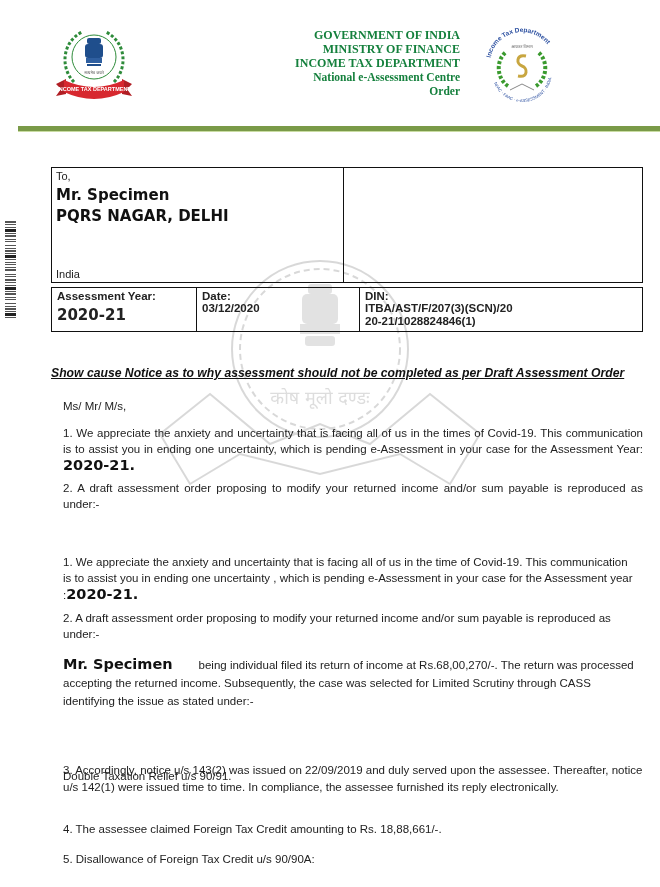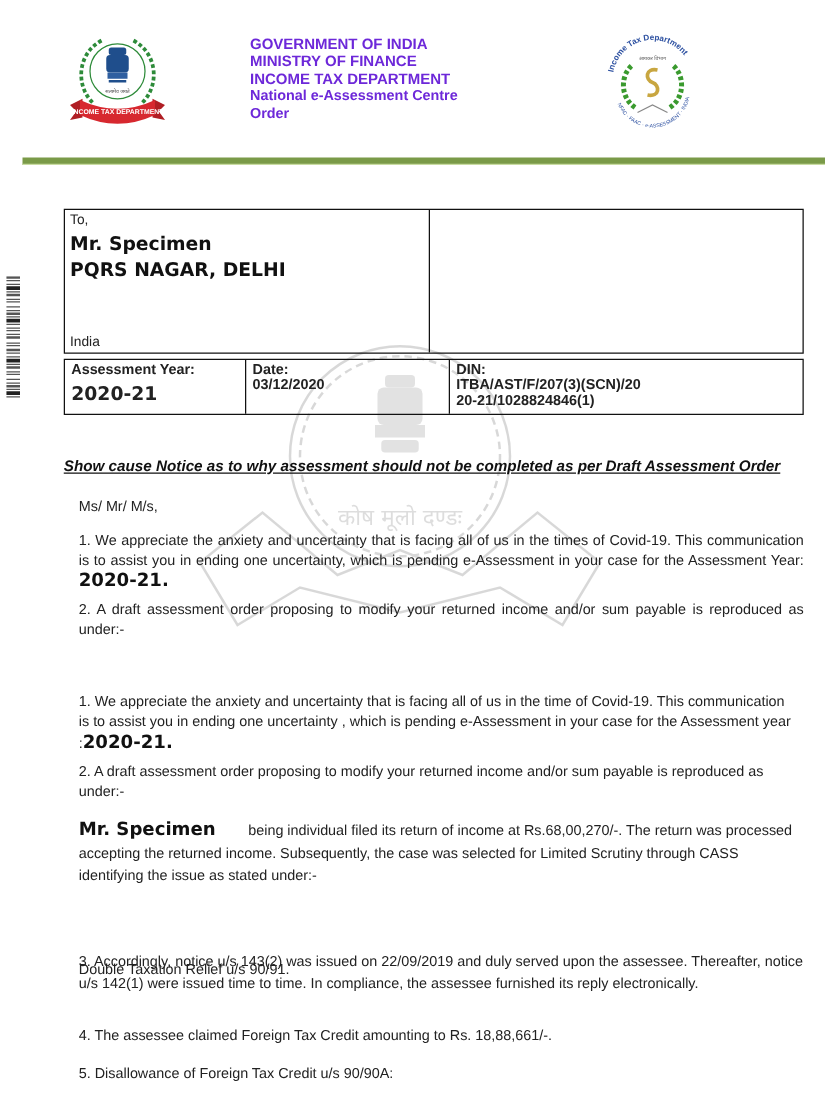--- a/index.html
+++ b/index.html
@@ -2,28 +2,28 @@
 <html><head>
   <meta charset="utf-8">
   <style>
     html, body { margin:0; padding:0; background:#ffffff; }
     body { width:660px; height:887px; position:relative; overflow:hidden;
            font-family:"Liberation Sans", sans-serif; color:#1a1a1a; }
 
     
     .logo-left { position:absolute; left:52px; top:24px; width:84px; height:78px; }
     .logo-right { position:absolute; left:480px; top:24px; width:84px; height:80px; }
-    .hdr { position:absolute; left:200px; top:28px; width:260px; text-align:left;
-           font-weight:bold; font-size:12px; line-height:14px; color:#6d28d9; }
+    .hdr { position:absolute; left:200px; top:28px; width:260px; text-align:right;
+           font-weight:bold; font-size:12px; line-height:14px; color:#15803d;font-family:Liberation Serif, serif; }
     .hdr .l4, .hdr .l5 { font-size:11.5px; }
     .rule { position:absolute; left:18px; top:126px; width:642px; height:5px;
             background:#7a9a48; border-bottom:1px solid #c9dca2; }
 
     
-    .watermark { position:absolute; left:150px; top:260px; width:340px; height:300px; opacity:0.28; pointer-events:none; }
+    .watermark { position:absolute; left:150px; top:244px; width:340px; height:300px; opacity:0.28; pointer-events:none; }
 
     
     .barcode { position:absolute; left:5px; top:221px; width:11px; height:98px; }
 
     
     .addr { position:absolute; left:51px; top:167px; width:592px; height:116px;
             border:1.5px solid #111; display:flex; box-sizing:border-box; }
     .addr .c1 { width:292px; border-right:1.5px solid #111; padding:1px 4px; box-sizing:border-box; position:relative; }
     .addr .c2 { flex:1; }
     .addr .to { font-size:11px; color:#222; margin-top:1px; }

